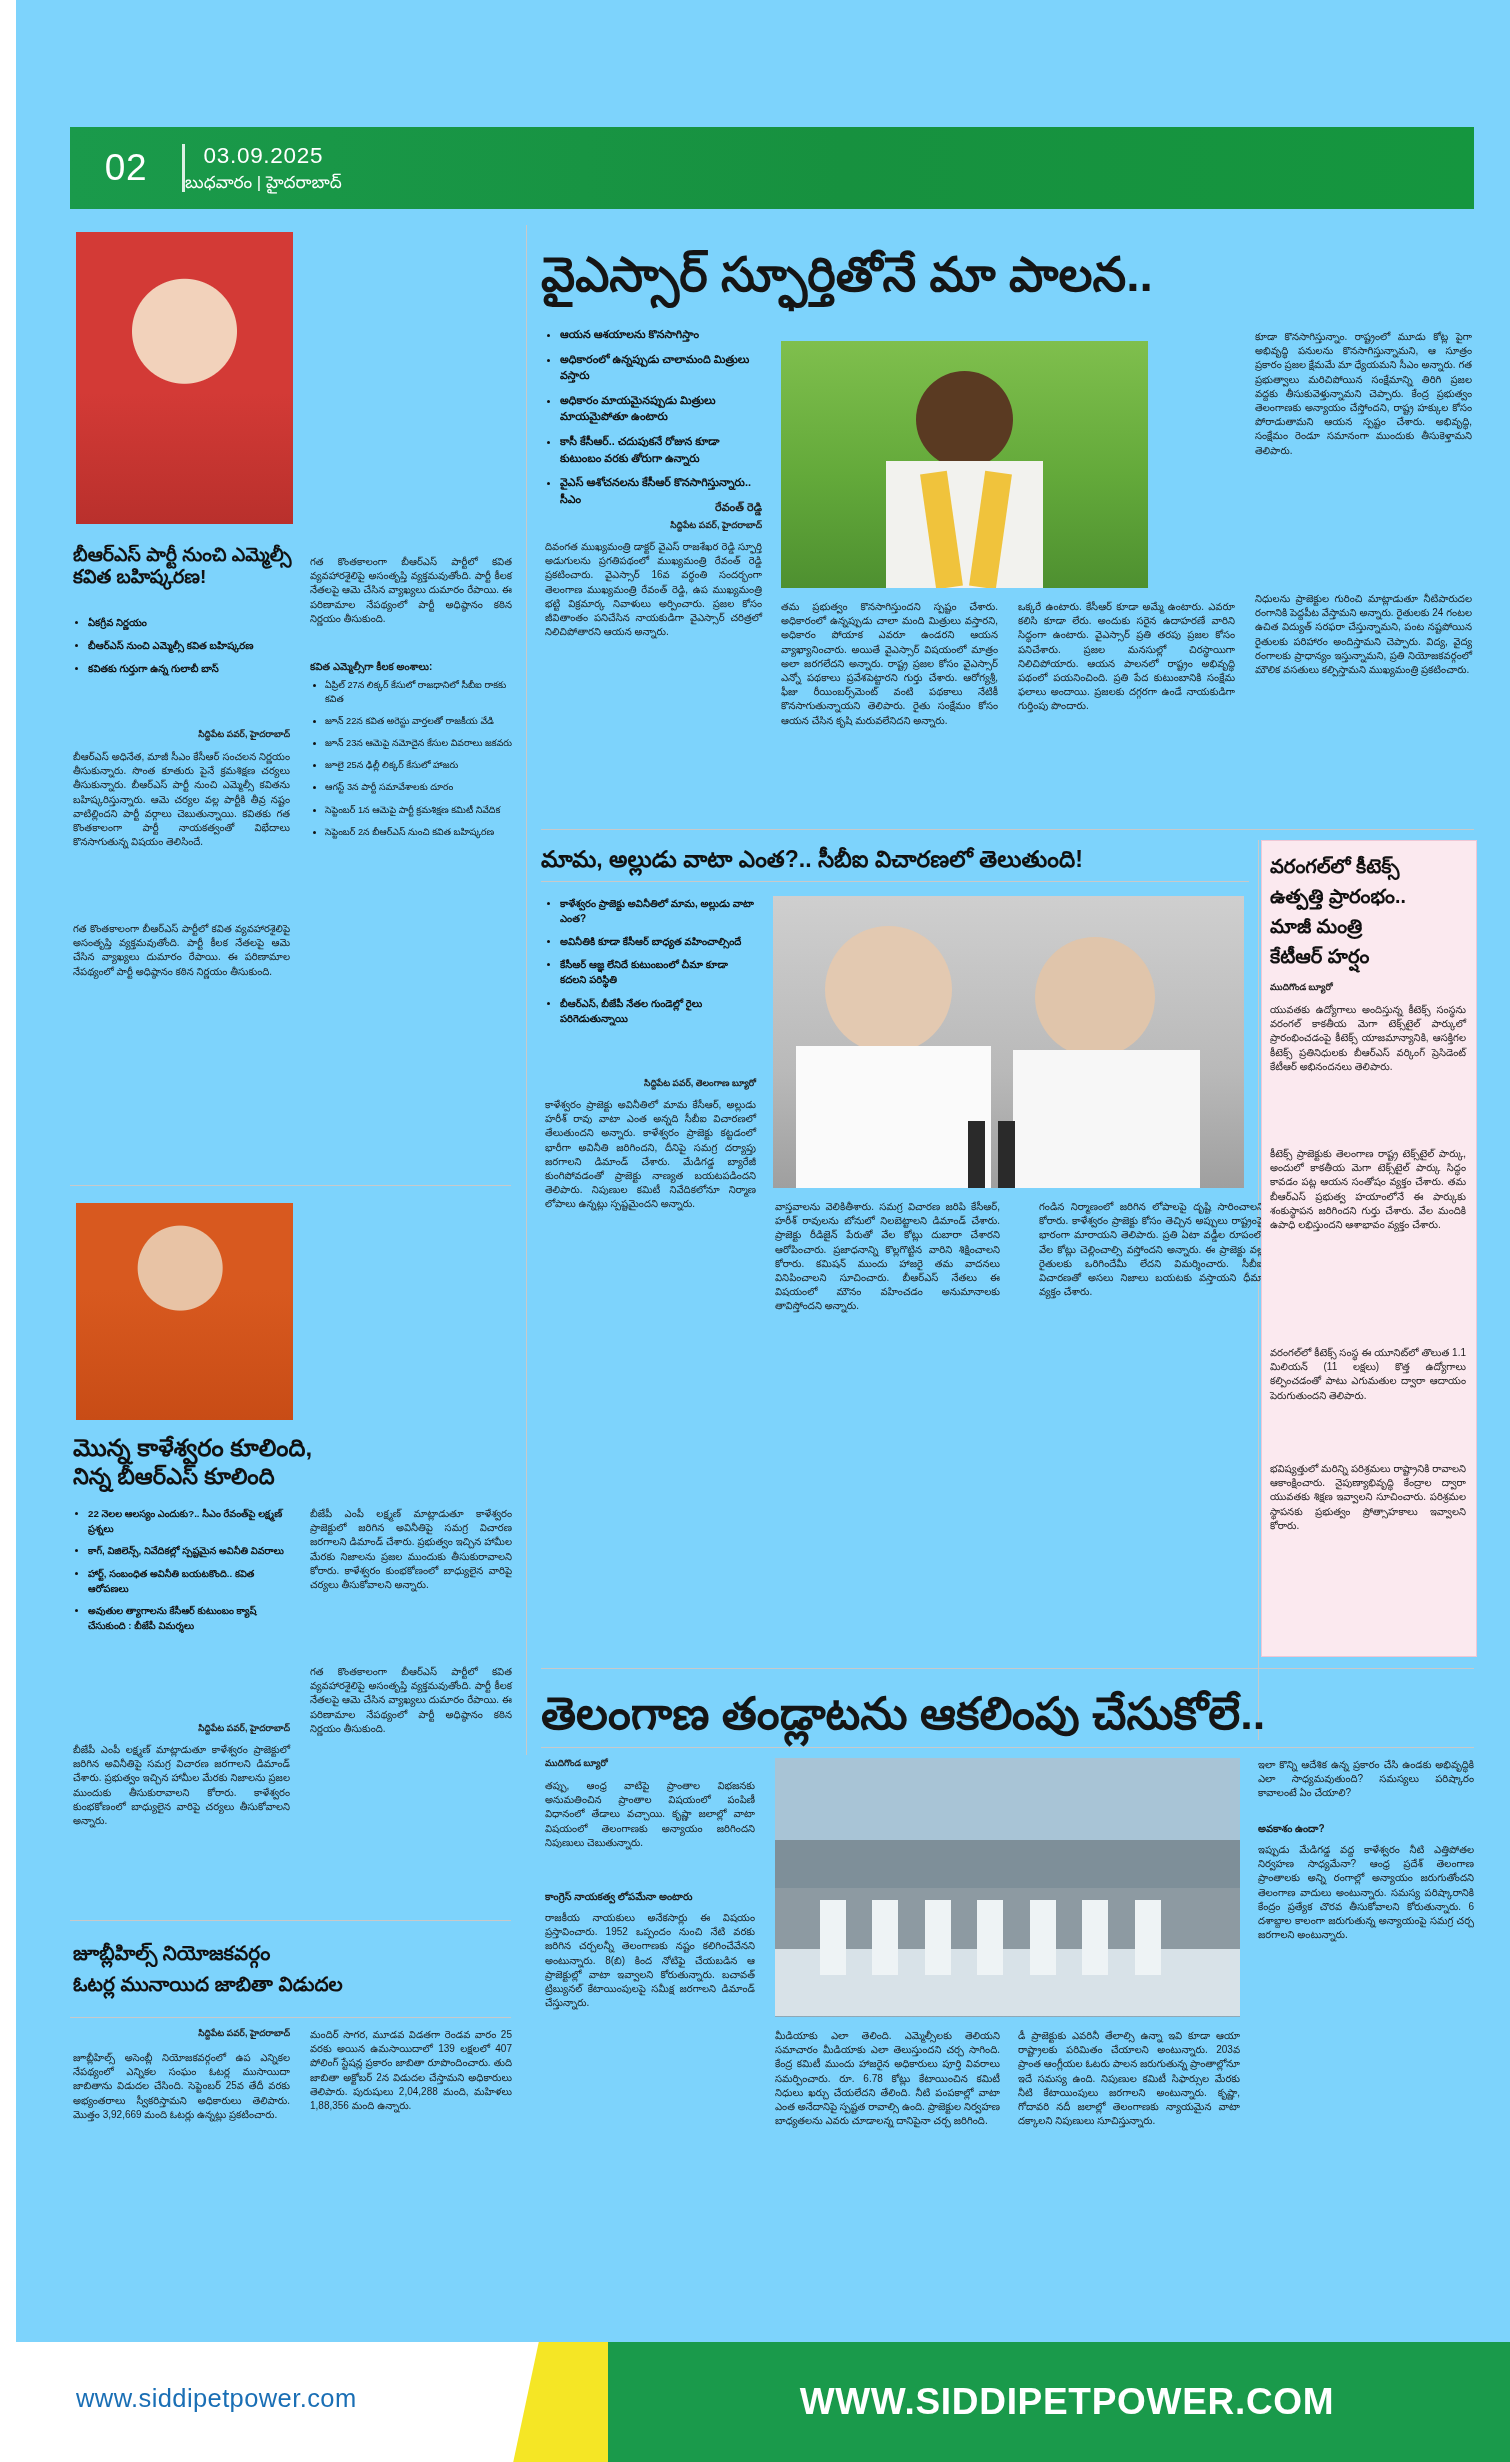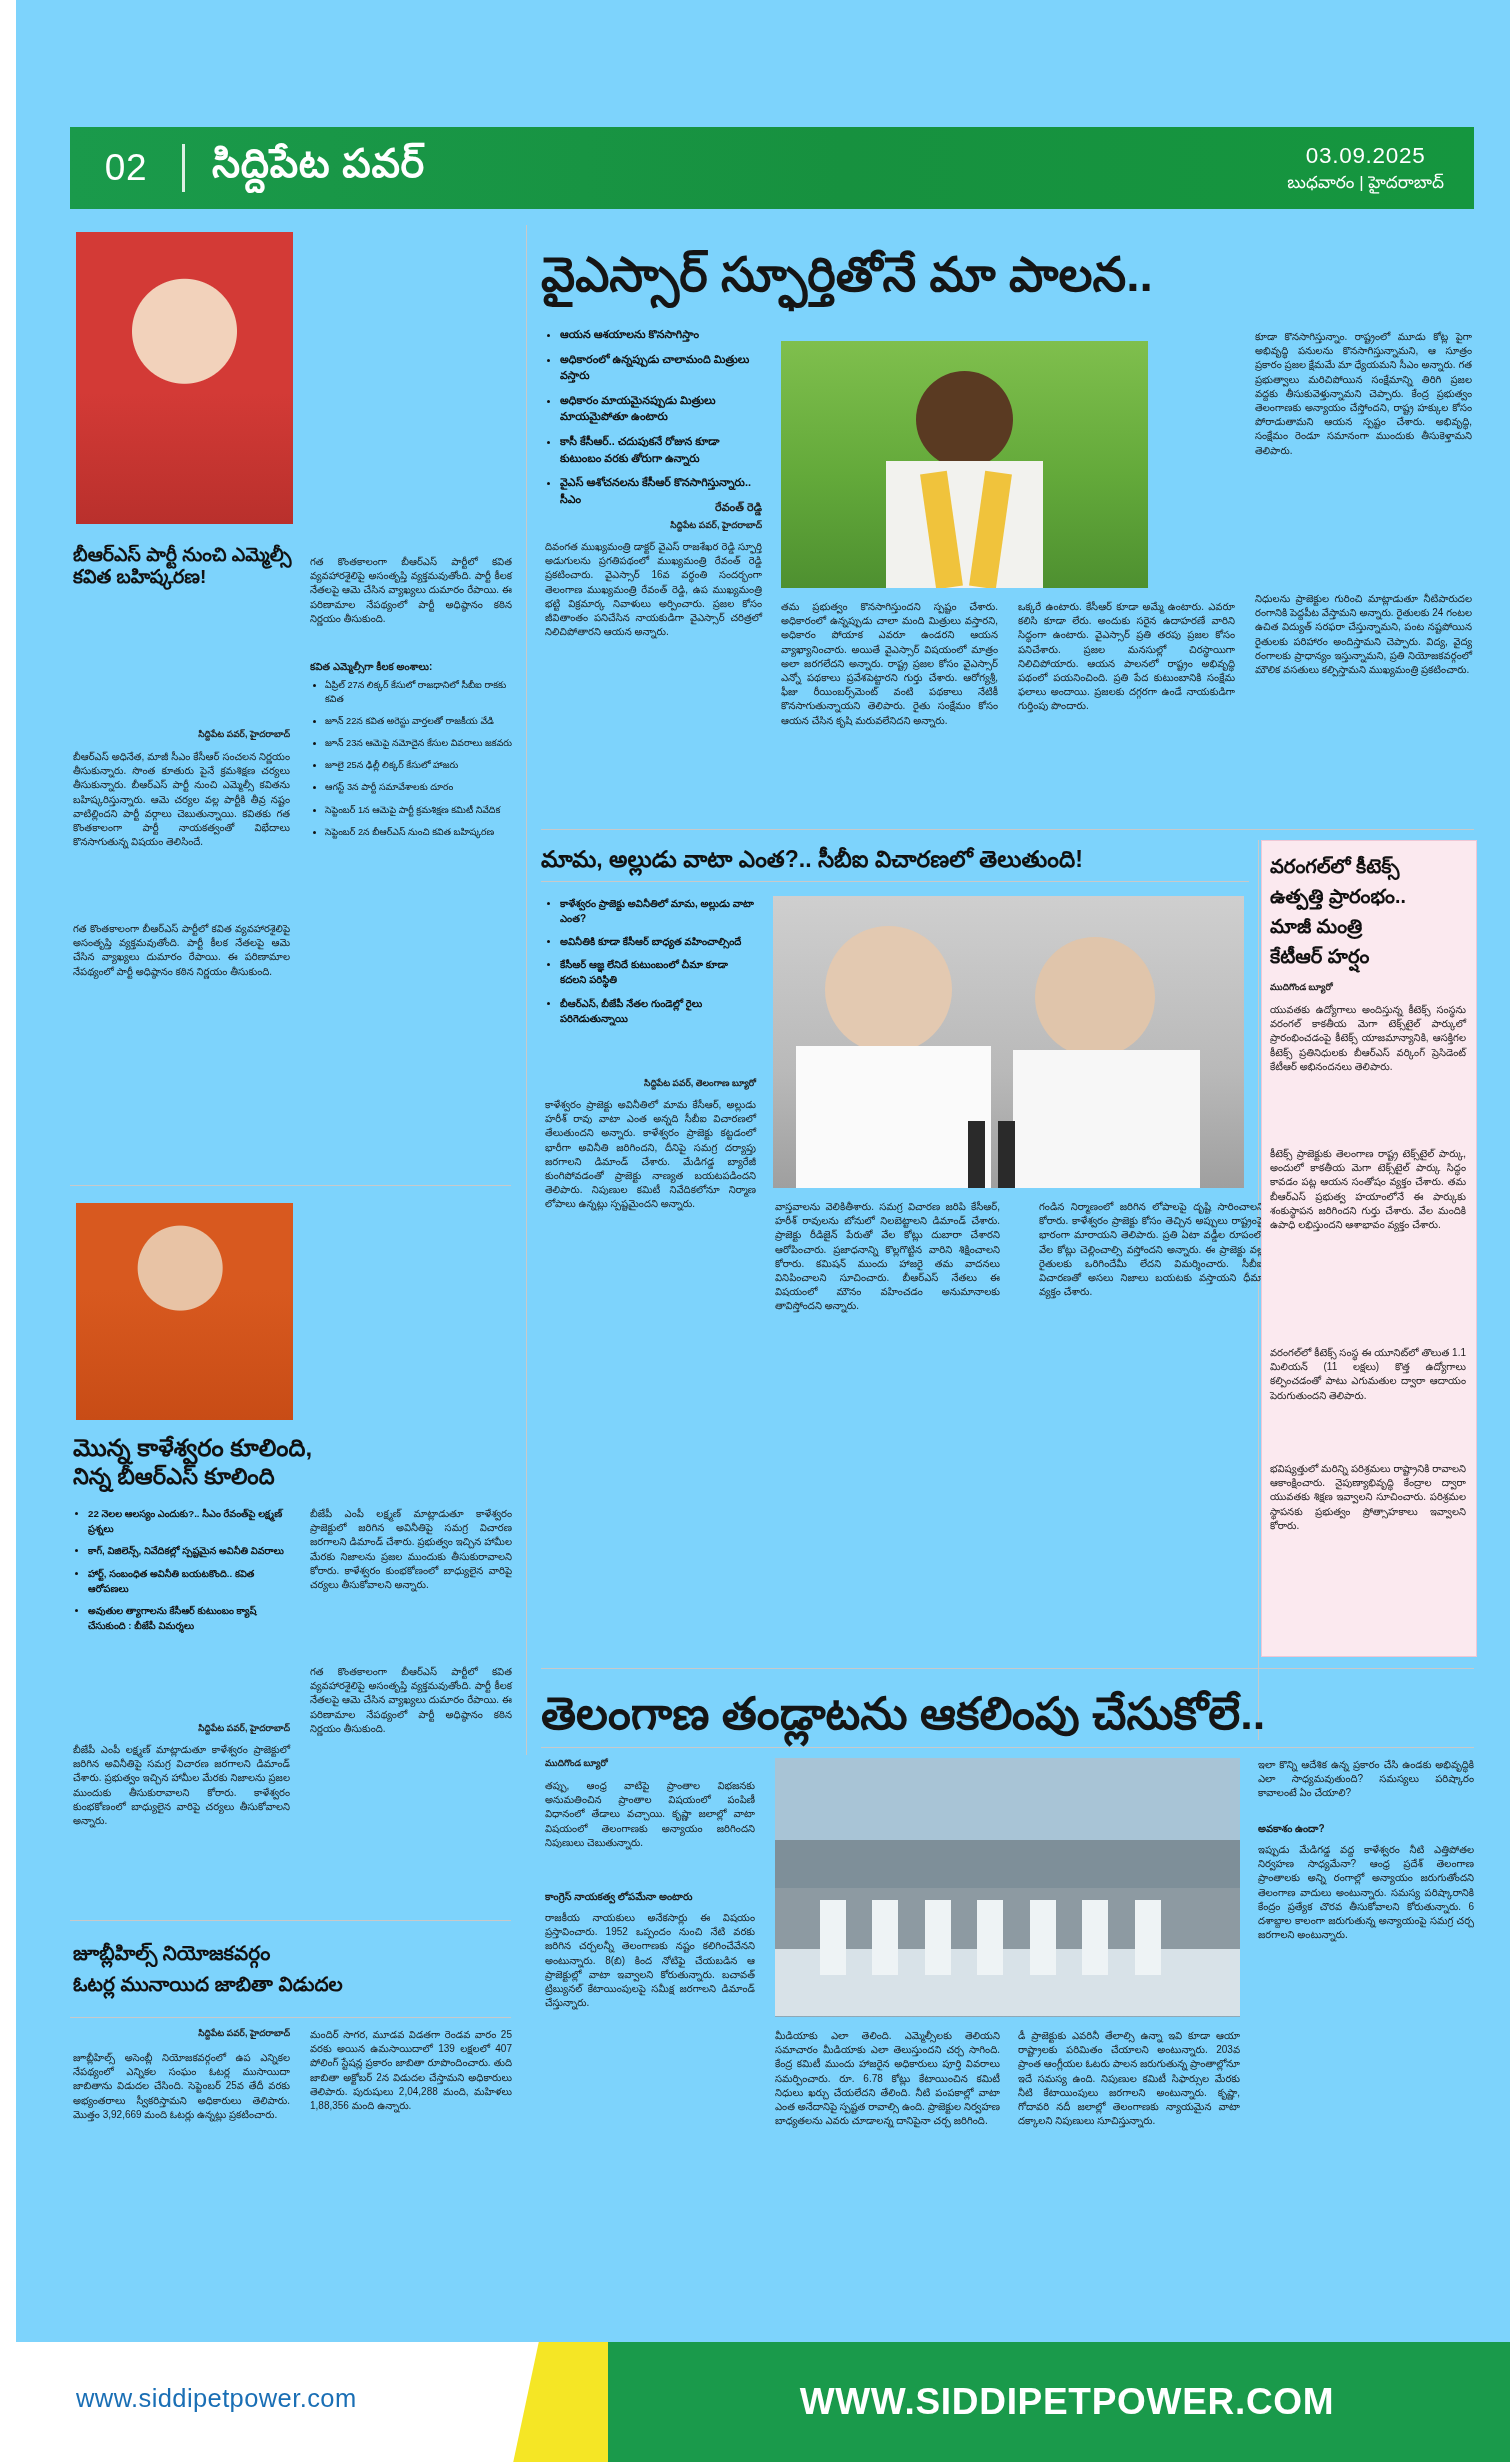--- a/index.html
+++ b/index.html
@@ -164,38 +164,44 @@
   }
 </style>
 </head>
 <body>
 
 <div class="page">
 
   <div class="masthead">
     <div class="mast-pagebox">02</div>
     <div class="mast-divider"></div>
-    <div class="mast-title">సిద్దిపేట పవర్</div>
     <div class="mast-dates">
       <div class="mast-date">03.09.2025</div>
       <div class="mast-sub">బుధవారం | హైదరాబాద్</div>
     </div>
   </div>
 
   <div class="col-rule" style="left:510px; top:225px; height:1530px;"></div>
   <div class="col-rule" style="left:1242px; top:840px; height:900px;"></div>
   <div class="hrule" style="left:525px; top:829px; width:933px;"></div>
   <div class="hrule" style="left:525px; top:1668px; width:933px;"></div>
   <div class="hrule" style="left:54px; top:1185px; width:441px;"></div>
   <div class="hrule" style="left:54px; top:1920px; width:441px;"></div>
 
   <div class="photo ph-kavitha" style="left:60px; top:232px; width:217px; height:292px;"></div>
 
   <div class="headline" style="left:57px; top:544px; width:225px; font-size:19px;">బీఆర్ఎస్ పార్టీ నుంచి ఎమ్మెల్సీ కవిత బహిష్కరణ!</div>
 
+  <div class="bullets" style="left:57px; top:615px; width:217px; font-size:10px;">
+    <ul>
+      <li>ఏకగ్రీవ నిర్ణయం</li>
+      <li>బీఆర్ఎస్ నుంచి ఎమ్మెల్సీ కవిత బహిష్కరణ</li>
+      <li>కవితకు గుర్తుగా ఉన్న గులాబీ బాస్</li>
+    </ul>
+  </div>
 
   <div class="byline" style="left:57px; top:729px; width:217px;">సిద్దిపేట పవర్, హైదరాబాద్</div>
 
   <div class="body-text" style="left:57px; top:750px; width:217px;">బీఆర్ఎస్ అధినేత, మాజీ సీఎం కేసీఆర్ సంచలన నిర్ణయం తీసుకున్నారు. సొంత కూతురు పైనే క్రమశిక్షణ చర్యలు తీసుకున్నారు. బీఆర్ఎస్ పార్టీ నుంచి ఎమ్మెల్సీ కవితను బహిష్కరిస్తున్నారు. ఆమె చర్యల వల్ల పార్టీకి తీవ్ర నష్టం వాటిల్లిందని పార్టీ వర్గాలు చెబుతున్నాయి. కవితకు గత కొంతకాలంగా పార్టీ నాయకత్వంతో విభేదాలు కొనసాగుతున్న విషయం తెలిసిందే.</div>
 
   <div class="body-text" style="left:57px; top:922px; width:217px;">గత కొంతకాలంగా బీఆర్ఎస్ పార్టీలో కవిత వ్యవహారశైలిపై అసంతృప్తి వ్యక్తమవుతోంది. పార్టీ కీలక నేతలపై ఆమె చేసిన వ్యాఖ్యలు దుమారం రేపాయి. ఈ పరిణామాల నేపథ్యంలో పార్టీ అధిష్ఠానం కఠిన నిర్ణయం తీసుకుంది.</div>
 
   <div class="body-text" style="left:294px; top:555px; width:202px;">గత కొంతకాలంగా బీఆర్ఎస్ పార్టీలో కవిత వ్యవహారశైలిపై అసంతృప్తి వ్యక్తమవుతోంది. పార్టీ కీలక నేతలపై ఆమె చేసిన వ్యాఖ్యలు దుమారం రేపాయి. ఈ పరిణామాల నేపథ్యంలో పార్టీ అధిష్ఠానం కఠిన నిర్ణయం తీసుకుంది.</div>
 
   <div class="body-text" style="left:294px; top:660px; width:202px; font-weight:bold;">కవిత ఎమ్మెల్సీగా కీలక అంశాలు:</div>

